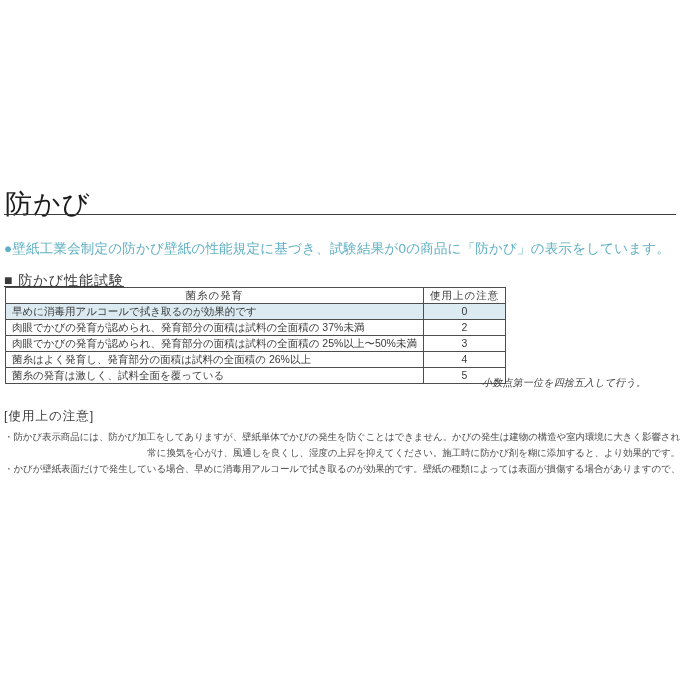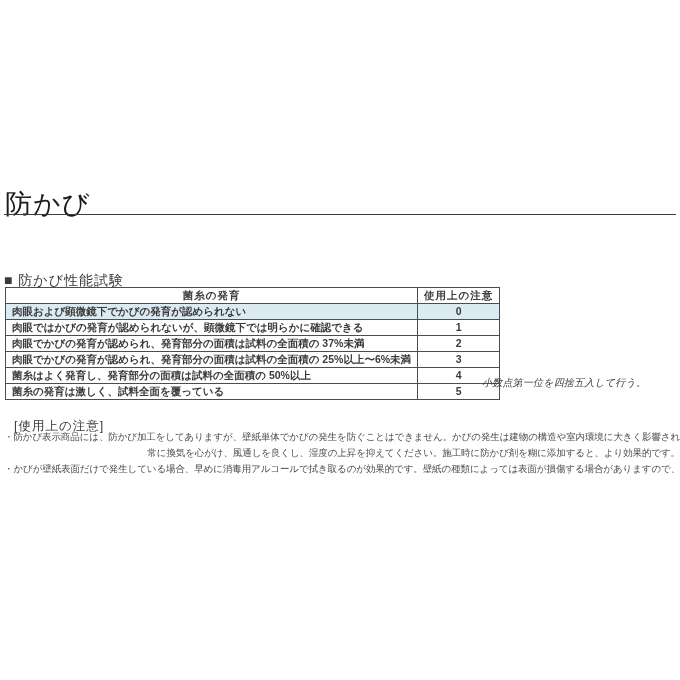--- a/index.html
+++ b/index.html
@@ -24,33 +24,34 @@
   .lead-text{
     position:absolute;left:4px;top:226px;
     width:672px;
     font-size:13.5px;color:#5fb0c3;
     letter-spacing:0.2px;white-space:nowrap;
   }
   .section-heading{
     position:absolute;left:4px;top:260px;
     font-size:14px;color:#3a3a3a;font-weight:500;
     letter-spacing:1px;
+    text-decoration:underline;
   }
   .mold-table{
     position:absolute;left:5px;top:287px;
     width:458px;
     border-collapse:collapse;
     font-size:10.5px;color:#3a3a3a;
   }
   .mold-table th,.mold-table td{
     border:1px solid #4d4d4d;
     height:15px;
     padding:0 6px;
     line-height:1.1;
-    font-weight:bold;
+    font-weight:normal;
     white-space:nowrap;
   }
   .mold-table th{text-align:center;letter-spacing:1px;}
   .mold-table td.desc{text-align:left;}
   .mold-table td.val{text-align:center;width:58px;}
   .mold-table tr.highlight td{background:#dcebf2;}
   .side-note{
     position:absolute;left:472px;top:376px;
     font-size:10px;color:#3a3a3a;
     line-height:1.45;white-space:nowrap;letter-spacing:0.2px;
@@ -70,63 +71,60 @@
 </style>
 </head>
 <body>
 
 <div class="page">
 
   <h1 class="page-title">防かび</h1>
 
   <div class="title-rule"></div>
 
+  <p class="lead-text">●壁紙工業会制定の防かび壁紙の性能規定に基づき、試験結果が0の商品に「防かび」の表示をしています。</p>
 
   <h2 class="section-heading">■ 防かび性能試験</h2>
 
   <table class="mold-table">
     <thead>
       <tr>
         <th>菌糸の発育</th>
         <th class="val">使用上の注意</th>
       </tr>
     </thead>
     <tbody>
       <tr class="highlight">
-        <td class="desc">肉眼および顕微鏡下でかびの発育が認められない</td>
+        <td class="desc">早めに消毒用アルコールで拭き取るのが効果的です</td>
         <td class="val">0</td>
-      </tr>
-      <tr>
-        <td class="desc">肉眼ではかびの発育が認められないが、顕微鏡下では明らかに確認できる</td>
-        <td class="val">1</td>
       </tr>
       <tr>
         <td class="desc">肉眼でかびの発育が認められ、発育部分の面積は試料の全面積の 37%未満</td>
         <td class="val">2</td>
       </tr>
       <tr>
-        <td class="desc">肉眼でかびの発育が認められ、発育部分の面積は試料の全面積の 25%以上〜6%未満</td>
+        <td class="desc">肉眼でかびの発育が認められ、発育部分の面積は試料の全面積の 25%以上〜50%未満</td>
         <td class="val">3</td>
       </tr>
       <tr>
-        <td class="desc">菌糸はよく発育し、発育部分の面積は試料の全面積の 50%以上</td>
+        <td class="desc">菌糸はよく発育し、発育部分の面積は試料の全面積の 26%以上</td>
         <td class="val">4</td>
       </tr>
       <tr>
         <td class="desc">菌糸の発育は激しく、試料全面を覆っている</td>
         <td class="val">5</td>
       </tr>
     </tbody>
   </table>
 
   <div class="side-note">
     <div class="cont">小数点第一位を四捨五入して行う。</div>
   </div>
 
-  <h3 class="usage-heading" style="margin:10px;font-weight:normal;">[使用上の注意]</h3>
+  <h3 class="usage-heading" style="margin:0;font-weight:normal;">[使用上の注意]</h3>
 
   <div class="usage-notes">
     <div>・防かび表示商品には、防かび加工をしてありますが、壁紙単体でかびの発生を防ぐことはできません。かびの発生は建物の構造や室内環境に大きく影響されます。</div>
     <div class="cont">常に換気を心がけ、風通しを良くし、湿度の上昇を抑えてください。施工時に防かび剤を糊に添加すると、より効果的です。</div>
     <div>・かびが壁紙表面だけで発生している場合、早めに消毒用アルコールで拭き取るのが効果的です。壁紙の種類によっては表面が損傷する場合がありますので、</div>
   </div>
 
 </div>
 
 </body></html>

